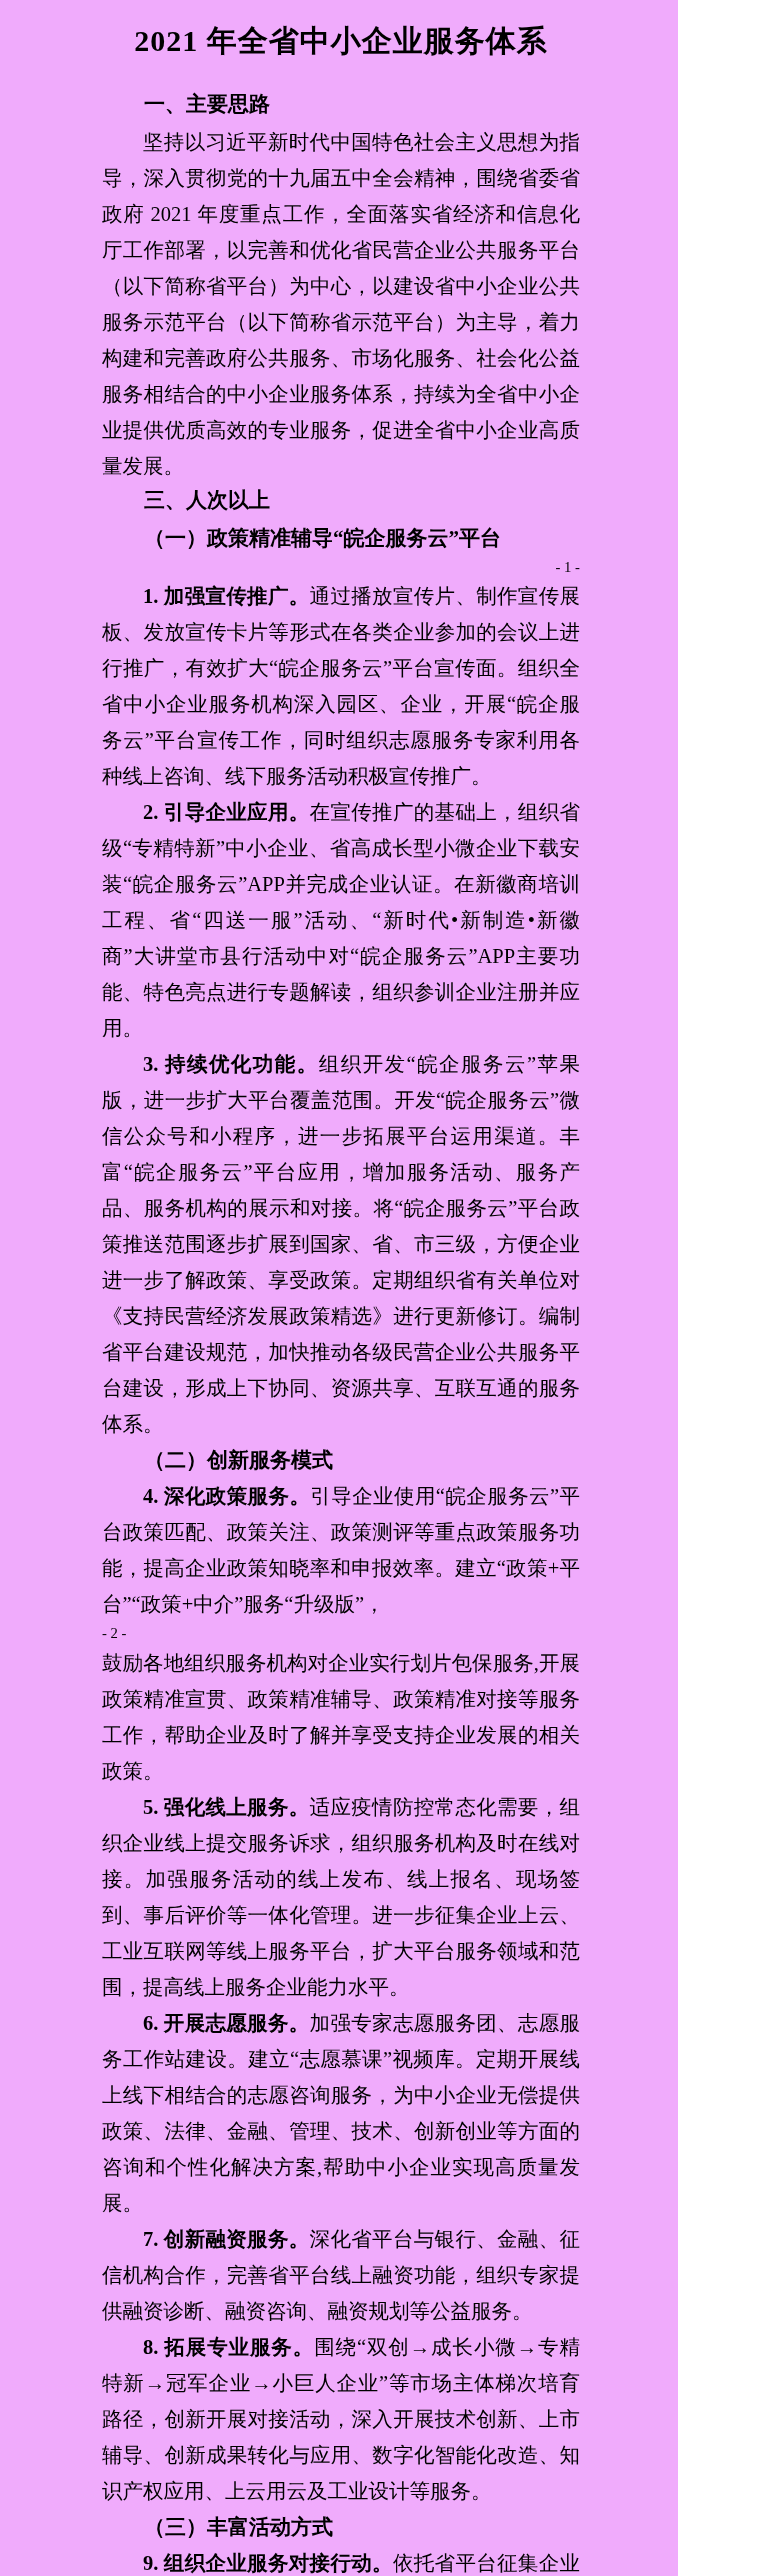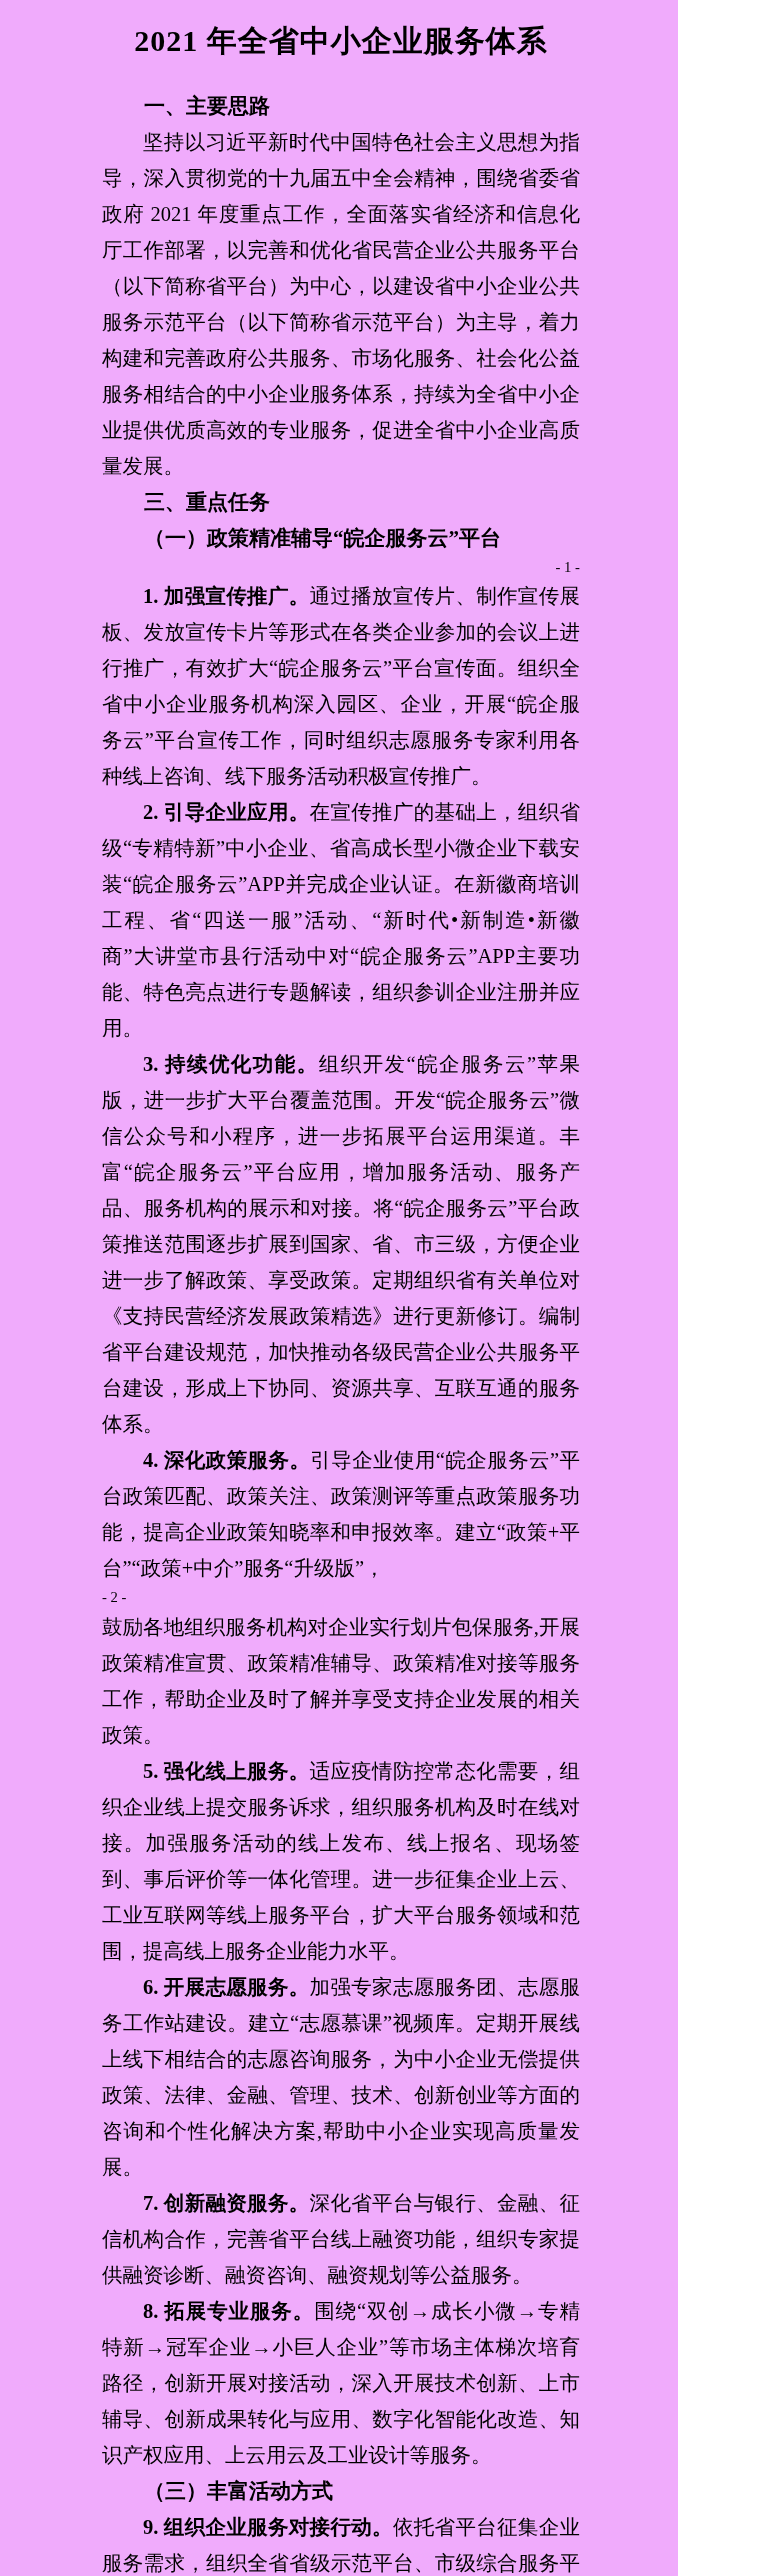--- a/index.html
+++ b/index.html
@@ -21,21 +21,21 @@
     letter-spacing: 1px;
     margin: 0 0 25.4px 0;
   }
   .doc {
     font-family: "Liberation Serif", "DejaVu Serif", serif;
     font-size: 20.5px;
     line-height: 36px;
     text-align: justify;
   }
   .h1 {
-    font-family: Liberation Serif, serif;
+    font-family: Liberation Mono, monospace;
     font-weight: 700;
     font-size: 21px;
     text-indent: 2em;
   }
   .h2 {
     font-weight: 700;
     font-size: 21px;
     text-indent: 2em;
   }
   p.para { margin: 0; text-indent: 2em; }
@@ -52,26 +52,27 @@
 </head>
 <body>
 
 <div class="page">
   <div class="title">
     <div>2021 年全省中小企业服务体系</div>
   </div>
   <div class="doc">
       <div class="h1">一、主要思路</div>
       <p class="para">坚持以习近平新时代中国特色社会主义思想为指导，深入贯彻党的十九届五中全会精神，围绕省委省政府 2021 年度重点工作，全面落实省经济和信息化厅工作部署，以完善和优化省民营企业公共服务平台（以下简称省平台）为中心，以建设省中小企业公共服务示范平台（以下简称省示范平台）为主导，着力构建和完善政府公共服务、市场化服务、社会化公益服务相结合的中小企业服务体系，持续为全省中小企业提供优质高效的专业服务，促进全省中小企业高质量发展。</p>
-      <div class="h1">三、重点任务</div>
+      <div class="h1">三、人次以上</div>
       <div class="h2">（一）政策精准辅导“皖企服务云”平台</div>
       <div class="page-marker right">- 1 -</div>
       <p class="para"><span class="lead">1. 加强宣传推广。</span>通过播放宣传片、制作宣传展板、发放宣传卡片等形式在各类企业参加的会议上进行推广，有效扩大“皖企服务云”平台宣传面。组织全省中小企业服务机构深入园区、企业，开展“皖企服务云”平台宣传工作，同时组织志愿服务专家利用各种线上咨询、线下服务活动积极宣传推广。</p>
       <p class="para"><span class="lead">2. 引导企业应用。</span>在宣传推广的基础上，组织省级“专精特新”中小企业、省高成长型小微企业下载安装“皖企服务云”APP并完成企业认证。在新徽商培训工程、省“四送一服”活动、“新时代•新制造•新徽商”大讲堂市县行活动中对“皖企服务云”APP主要功能、特色亮点进行专题解读，组织参训企业注册并应用。</p>
       <p class="para"><span class="lead">3. 持续优化功能。</span>组织开发“皖企服务云”苹果版，进一步扩大平台覆盖范围。开发“皖企服务云”微信公众号和小程序，进一步拓展平台运用渠道。丰富“皖企服务云”平台应用，增加服务活动、服务产品、服务机构的展示和对接。将“皖企服务云”平台政策推送范围逐步扩展到国家、省、市三级，方便企业进一步了解政策、享受政策。定期组织省有关单位对《支持民营经济发展政策精选》进行更新修订。编制省平台建设规范，加快推动各级民营企业公共服务平台建设，形成上下协同、资源共享、互联互通的服务体系。</p>
+      <div class="h2">（二）创新服务模式</div>
       <p class="para"><span class="lead">4. 深化政策服务。</span>引导企业使用“皖企服务云”平台政策匹配、政策关注、政策测评等重点政策服务功能，提高企业政策知晓率和申报效率。建立“政策+平台”“政策+中介”服务“升级版”，</p>
       <div class="page-marker left">- 2 -</div>
       <p class="para no-indent">鼓励各地组织服务机构对企业实行划片包保服务,开展政策精准宣贯、政策精准辅导、政策精准对接等服务工作，帮助企业及时了解并享受支持企业发展的相关政策。</p>
       <p class="para"><span class="lead">5. 强化线上服务。</span>适应疫情防控常态化需要，组织企业线上提交服务诉求，组织服务机构及时在线对接。加强服务活动的线上发布、线上报名、现场签到、事后评价等一体化管理。进一步征集企业上云、工业互联网等线上服务平台，扩大平台服务领域和范围，提高线上服务企业能力水平。</p>
       <p class="para"><span class="lead">6. 开展志愿服务。</span>加强专家志愿服务团、志愿服务工作站建设。建立“志愿慕课”视频库。定期开展线上线下相结合的志愿咨询服务，为中小企业无偿提供政策、法律、金融、管理、技术、创新创业等方面的咨询和个性化解决方案,帮助中小企业实现高质量发展。</p>
       <p class="para"><span class="lead">7. 创新融资服务。</span>深化省平台与银行、金融、征信机构合作，完善省平台线上融资功能，组织专家提供融资诊断、融资咨询、融资规划等公益服务。</p>
       <p class="para"><span class="lead">8. 拓展专业服务。</span>围绕“双创→成长小微→专精特新→冠军企业→小巨人企业”等市场主体梯次培育路径，创新开展对接活动，深入开展技术创新、上市辅导、创新成果转化与应用、数字化智能化改造、知识产权应用、上云用云及工业设计等服务。</p>
       <div class="h2">（三）丰富活动方式</div>
       <p class="para"><span class="lead">9. 组织企业服务对接行动。</span>依托省平台征集企业服务需求，组织全省省级示范平台、市级综合服务平台统一行动，定期开展</p>
       <div class="page-marker right">- 3 -</div>

